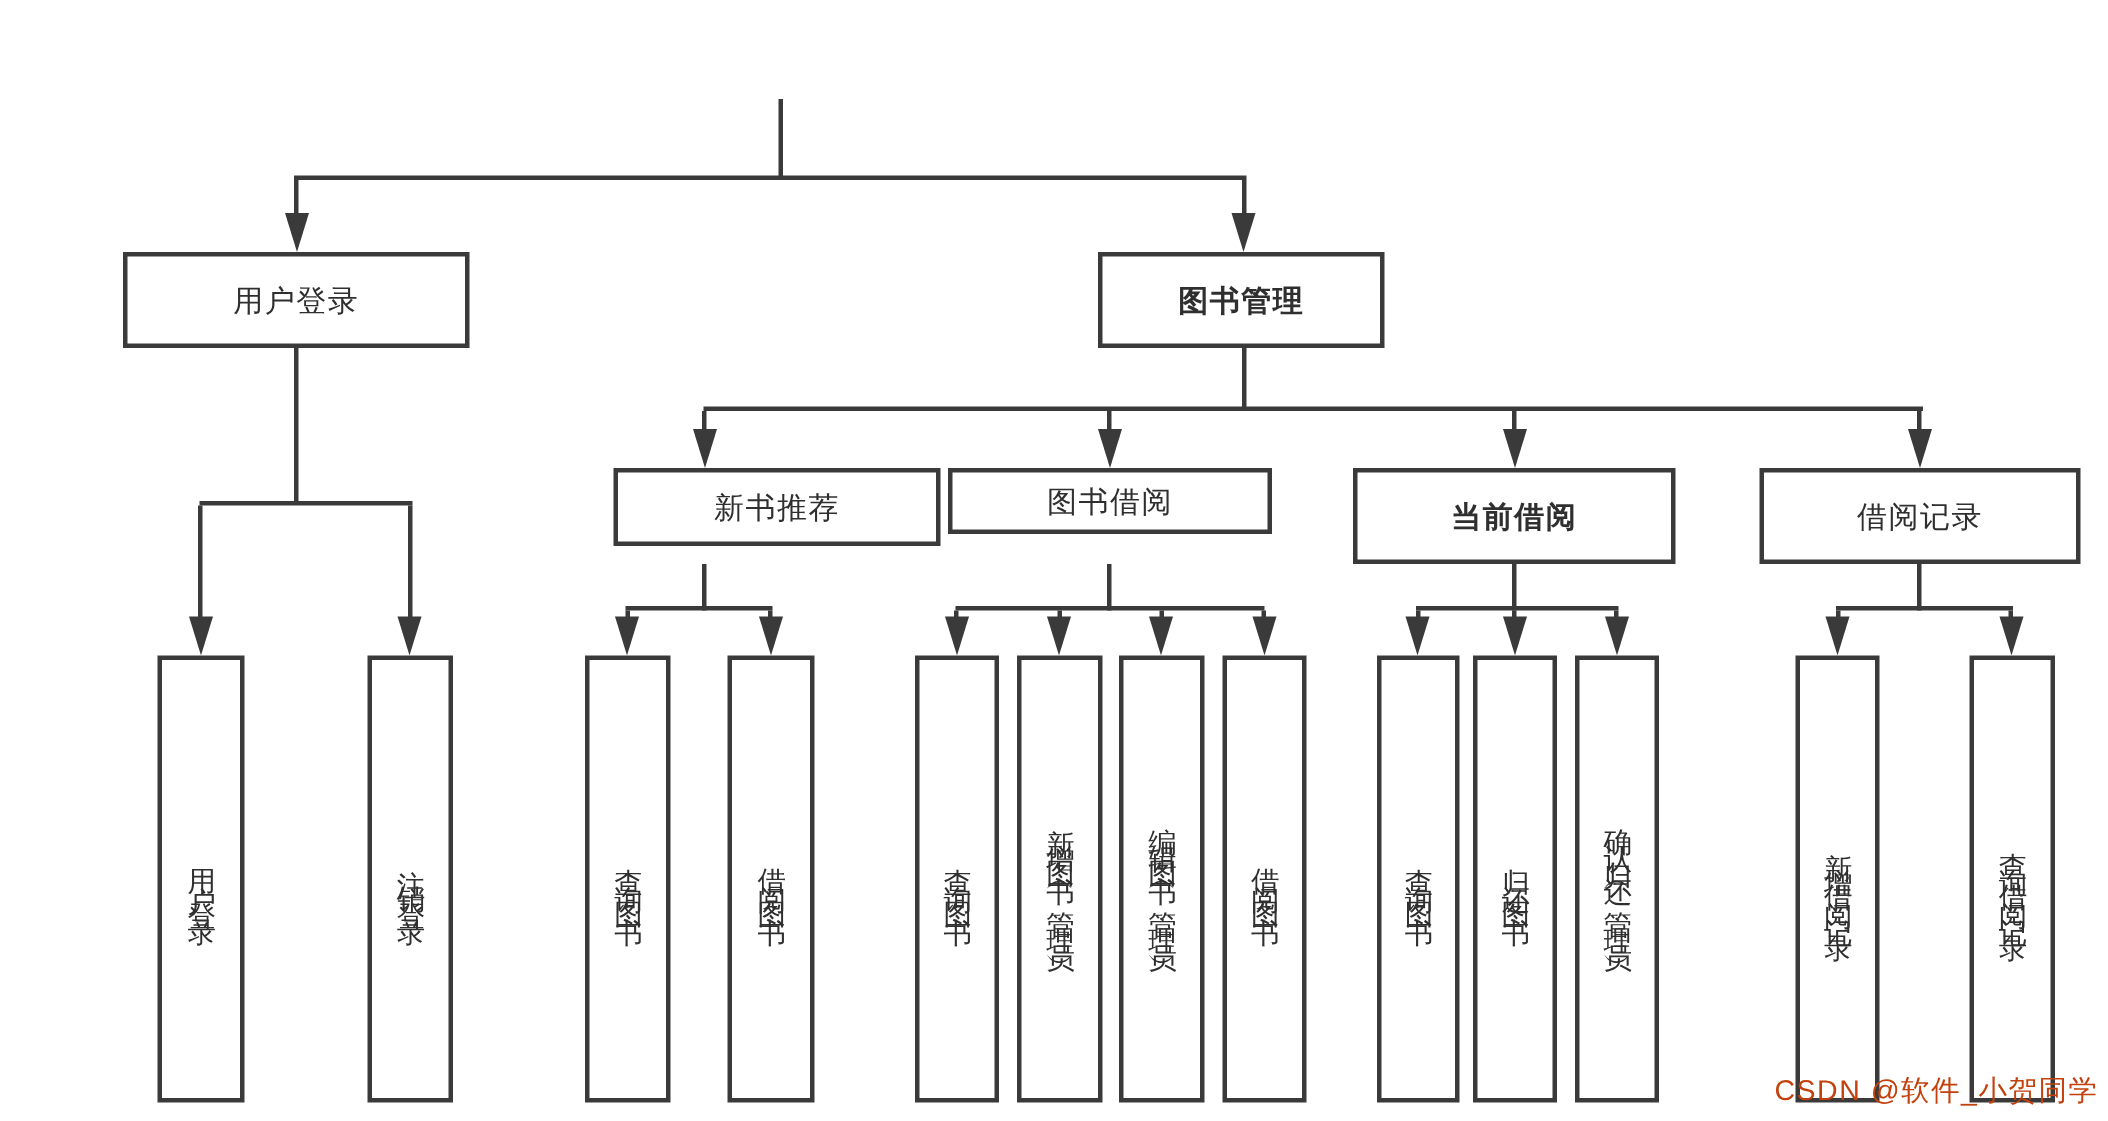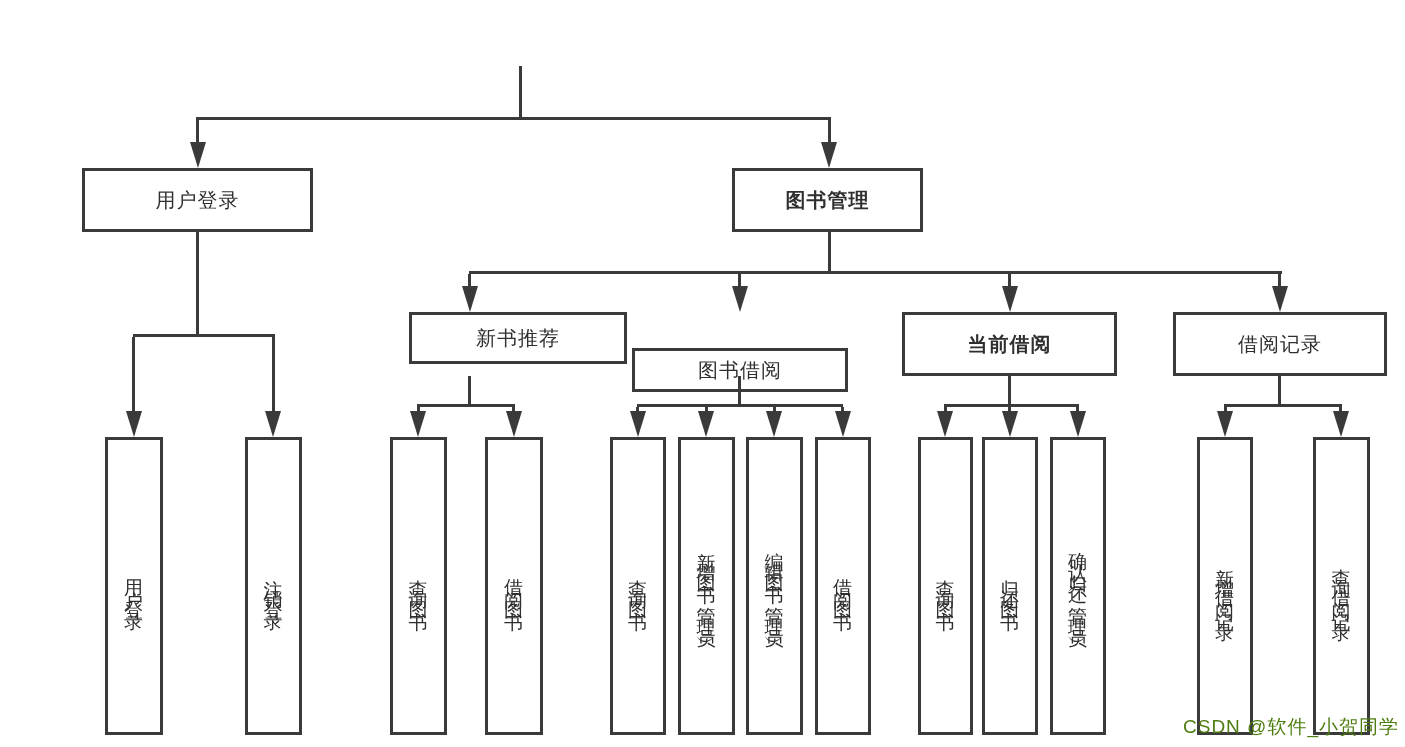--- a/index.html
+++ b/index.html
@@ -37,21 +37,21 @@
     position:absolute;
     width:0;height:0;
     border-left:8px solid transparent;
     border-right:8px solid transparent;
     border-top:26px solid #3a3a3a;
   }
   .watermark{
     position:absolute;
     left:1183px;top:714px;
     font-size:19px;
-    color:#4d7c0f;
+    color:#c2410c;
     letter-spacing:1px;
     white-space:nowrap;
   }
 </style>
 </head>
 <body>
 
 <div id="canvas">
 
 
@@ -83,21 +83,21 @@
   <div class="vline" style="left:738px;top:274px;width:3px;height:18px;"></div>
   <div class="arrow" style="left:732px;top:286px;"></div>
   <div class="vline" style="left:1008px;top:274px;width:3px;height:18px;"></div>
   <div class="arrow" style="left:1002px;top:286px;"></div>
   <div class="vline" style="left:1278px;top:274px;width:3px;height:18px;"></div>
   <div class="arrow" style="left:1272px;top:286px;"></div>
 
   <div class="node" style="left:361px;top:312px;width:218px;height:52px;margin-left:48px;">
     <span>新书推荐</span>
   </div>
-  <div class="node" style="left:632px;top:312px;width:216px;height:44px;margin-top:36px;">
+  <div class="node" style="left:632px;top:312px;width:216px;height:44px;">
     <span>图书借阅</span>
   </div>
   <div class="node" style="left:902px;top:312px;width:215px;height:64px;font-weight:bold;">
     <span>当前借阅</span>
   </div>
   <div class="node" style="left:1173px;top:312px;width:214px;height:64px;font-family:Liberation Serif, serif;">
     <span>借阅记录</span>
   </div>
 
   <div class="vline" style="left:468px;top:376px;width:3px;height:31px;"></div>

